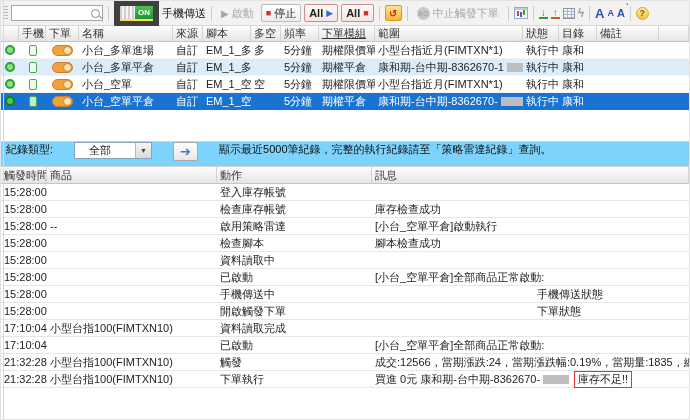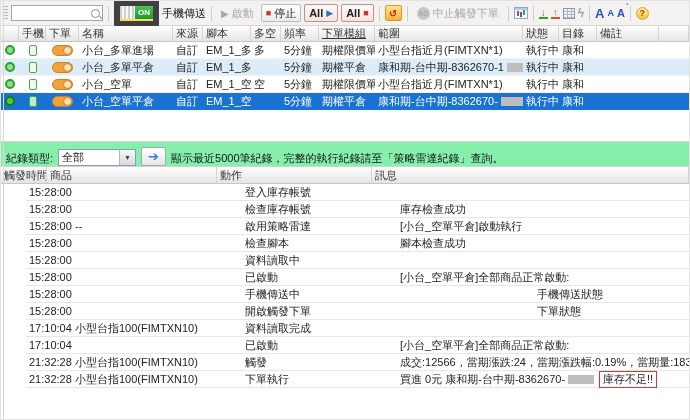--- a/index.html
+++ b/index.html
@@ -58,31 +58,31 @@
   .srow.selected{background:#1a73d1;color:#fff;border-bottom-color:#1a73d1;}
   .dot{width:10px;height:10px;border-radius:50%;background:#8de08d;border:2px solid #2f9e2f;box-sizing:border-box;}
   .srow.selected .dot{background:#3fd43f;border-color:#1d7a1d;}
   .phone{width:8px;height:11px;border:1px solid #49a849;border-radius:2px;background:#effbef;box-sizing:border-box;}
   .srow.selected .phone{background:#bfeccf;}
   .pill{width:21px;height:11px;border-radius:6px;background:#f2a13c;border:1px solid #cf7f1f;position:relative;box-sizing:border-box;}
   .pill::after{content:'';position:absolute;right:0;top:0;width:9px;height:9px;border-radius:50%;background:#fbe3bb;border:1px solid #cf7f1f;box-sizing:border-box;}
   .spacer{flex:1 1 auto;background:#fff;}
 
   
-  .filterbar{height:24px;flex:0 0 24px;background:#86efac;border-top:1px solid #d4d2cf;border-bottom:1px solid #d4d2cf;display:flex;align-items:flex-end;gap:5px;padding:0 5px;}
+  .filterbar{height:24px;flex:0 0 24px;background:#7dd3fc;border-top:1px solid #d4d2cf;border-bottom:1px solid #d4d2cf;display:flex;align-items:flex-start;gap:21px;padding:0 5px;}
   .dd{width:78px;height:17px;border:1px solid #86a0bd;background:#fff;display:flex;align-items:stretch;box-sizing:border-box;}
-  .dd-label{flex:1;display:flex;align-items:center;padding-left:3px;}
+  .dd-label{flex:1;display:flex;align-items:center;padding-left:14px;}
   .dd-btn{width:15px;background:linear-gradient(#f7f7f7,#d9d9d9);border-left:1px solid #aab8c8;display:flex;align-items:center;justify-content:center;font-size:7px;color:#444;}
   .go{width:25px;height:19px;border:1px solid #a8a8a8;background:linear-gradient(#ffffff,#e6e6e6);display:flex;align-items:center;justify-content:center;box-sizing:border-box;border-radius:2px;}
   .go .a{color:#3a7bd5;font-weight:bold;font-size:13px;line-height:1;}
   .info{color:#111;}
 
   
   .l-hdr{height:16px;flex:0 0 16px;}
-  .l-body{flex:1 1 auto;overflow:hidden;margin-left:25px;}
+  .l-body{flex:1 1 auto;overflow:hidden;}
   .lrow{display:flex;height:16px;align-items:center;border-bottom:1px solid #e6e6e6;}
   .redact{display:inline-block;width:26px;height:9px;background:#bdbdbd;margin:0 3px;vertical-align:-1px;}
   .alertbox{display:inline-block;border:1px solid #e03434;padding:0 3px;margin-left:2px;}
 </style>
 </head>
 <body>
 
 <div class="app">
 
   <div class="toolbar">

